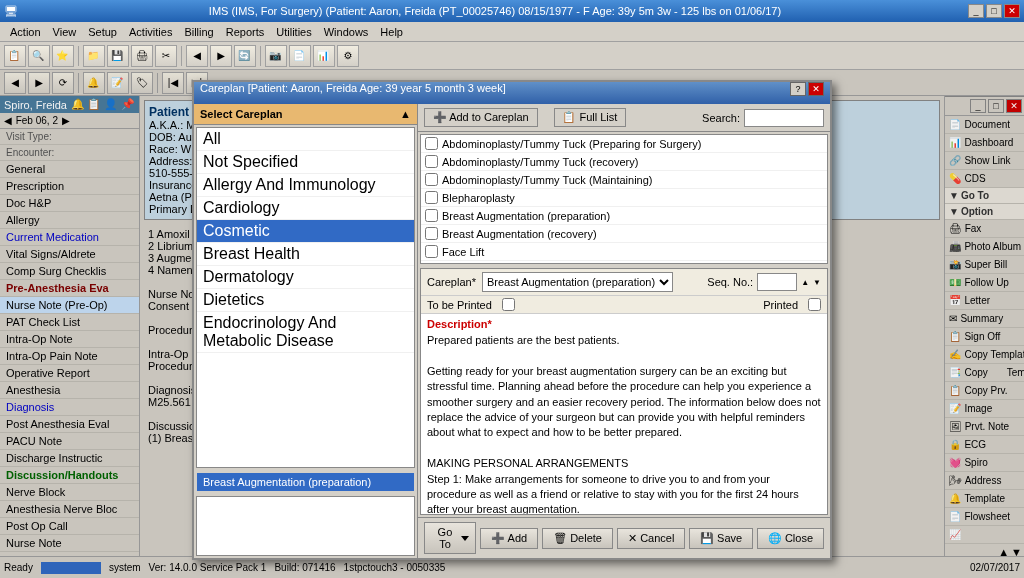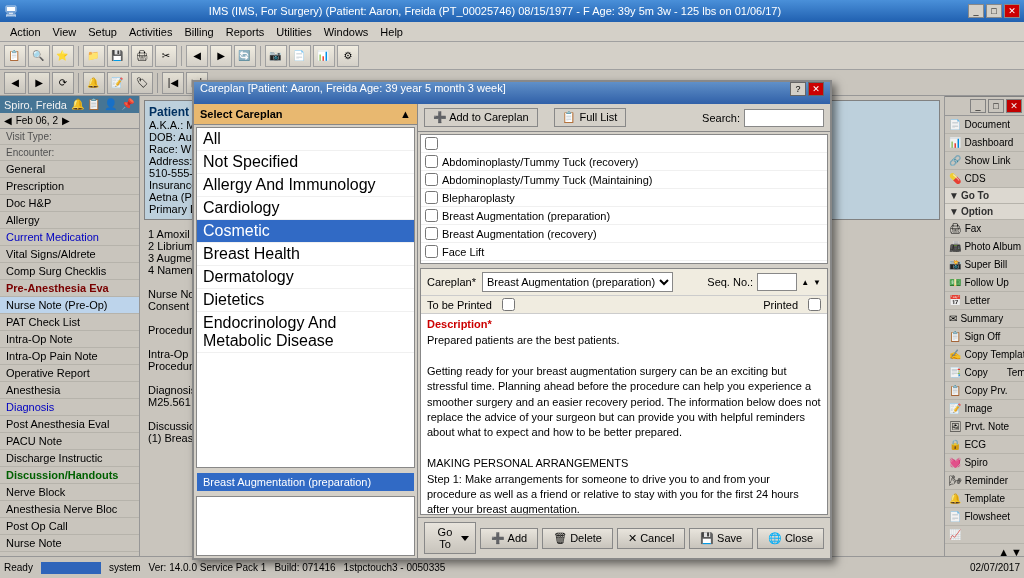--- a/index.html
+++ b/index.html
@@ -327,21 +327,21 @@
     <div class="right-btn">
       <span>🔒</span>
       <span>ECG</span>
     </div>
     <div class="right-btn">
       <span>💓</span>
       <span>Spiro</span>
     </div>
     <div class="right-btn">
       <span>🌬</span>
-      <span>Reminder</span>
+      <span>Address</span>
     </div>
     <div class="right-btn">
       <span>🔔</span>
       <span>Template</span>
     </div>
     <div class="right-btn">
       <span>📄</span>
       <span>Flowsheet</span>
     </div>
     <div class="right-btn">
@@ -402,20 +402,21 @@
           </button>
           <div class="search-area">
             <span class="search-label">Search:</span>
             <input type="text" class="search-input" style="">
           </div>
         </div>
 
         <div class="careplan-items-container" style="height:130px;">
           <div class="careplan-item-row">
             <input type="checkbox" style="">
+            <span>Abdominoplasty/Tummy Tuck (Preparing for Surgery)</span>
           </div>
           <div class="careplan-item-row">
             <input type="checkbox" style="">
             <span>Abdominoplasty/Tummy Tuck (recovery)</span>
           </div>
           <div class="careplan-item-row">
             <input type="checkbox" style="">
             <span>Abdominoplasty/Tummy Tuck (Maintaining)</span>
           </div>
           <div class="careplan-item-row">

